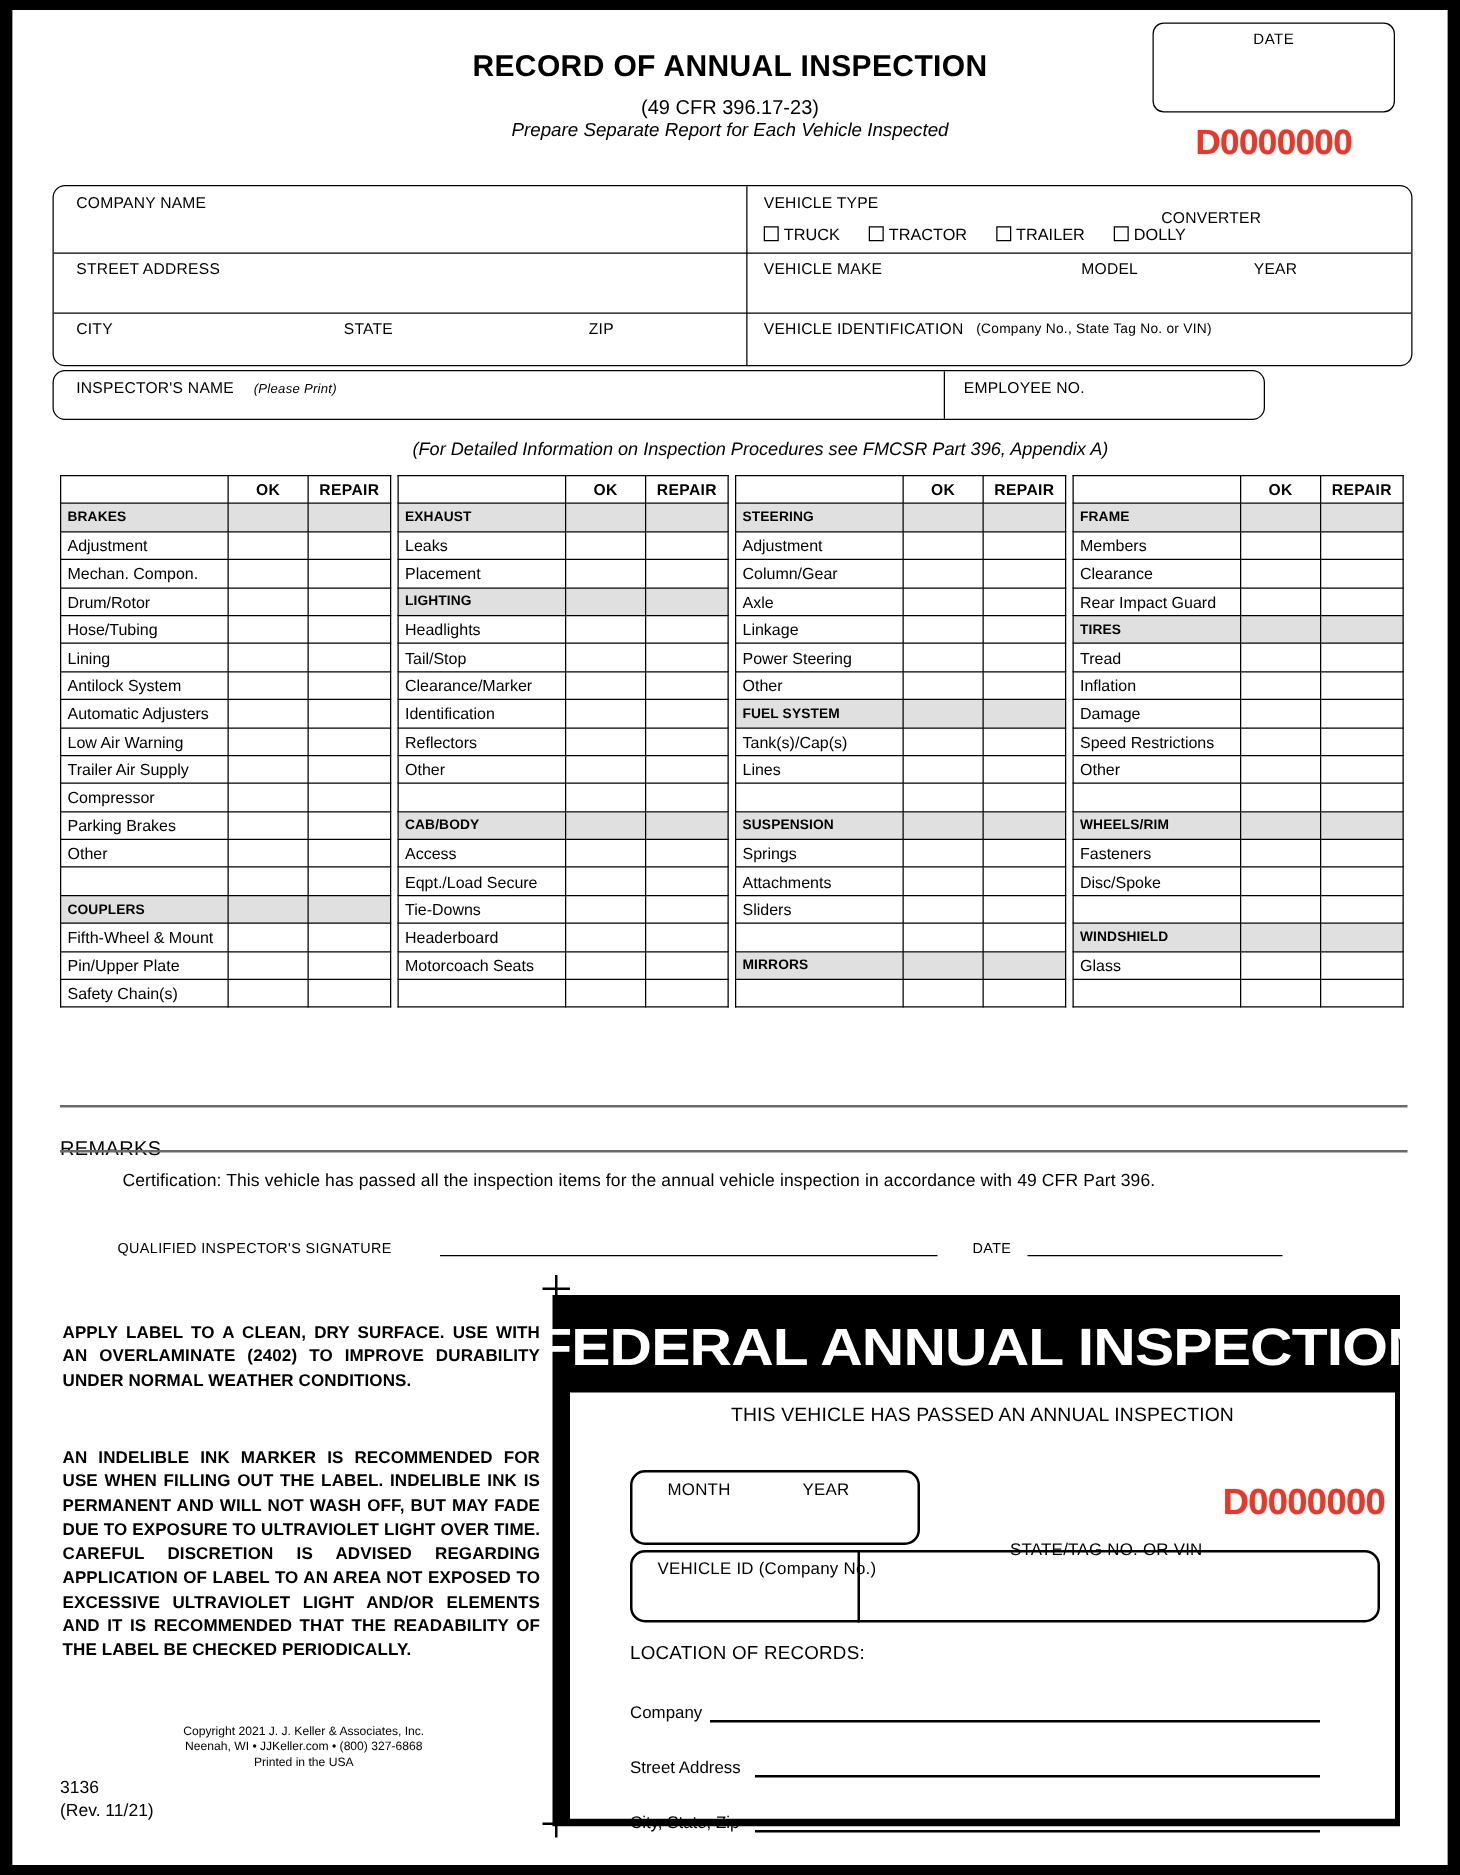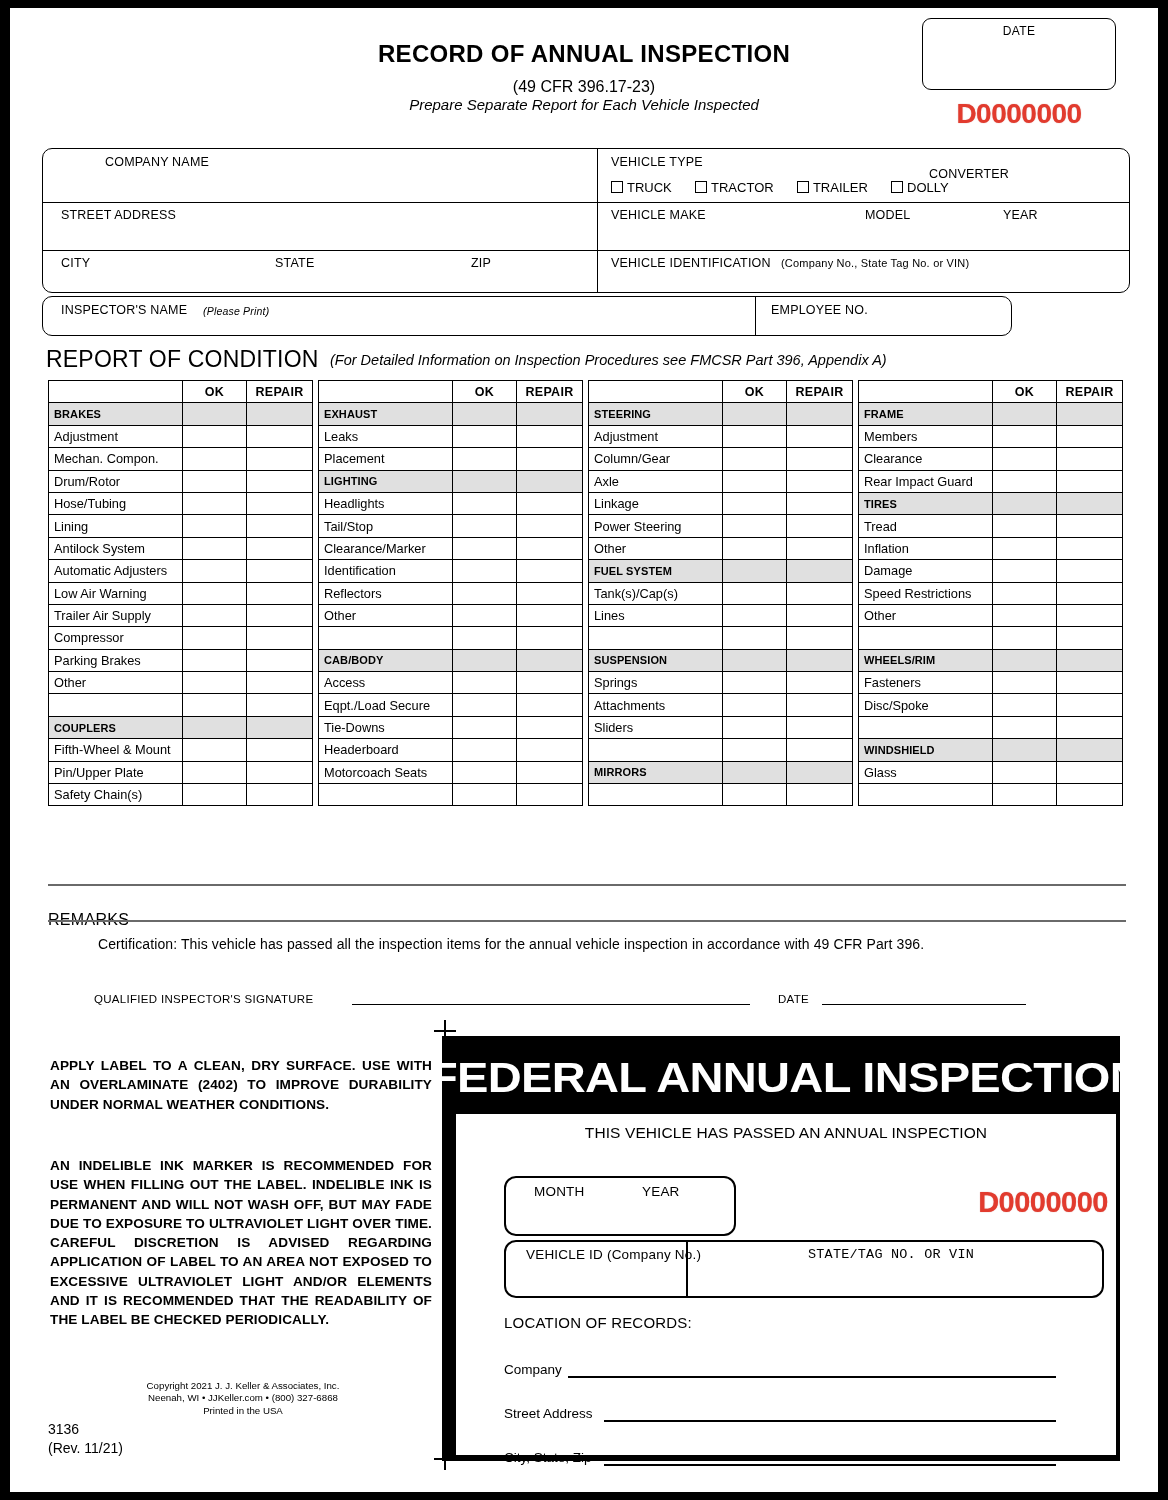--- a/index.html
+++ b/index.html
@@ -111,21 +111,21 @@
   <div class="datebox">
     <span>DATE</span>
   </div>
   <div class="serial-top">D0000000</div>
 
   <div class="formbox" id="box-main">
     <div class="vline" style="left:554px;top:0;height:143px;"></div>
     <div class="hline" style="left:0;top:53px;width:1086px;"></div>
     <div class="hline" style="left:0;top:101px;width:1086px;"></div>
 
-    <div class="fl" style="left:18px;top:6px;margin-left:44px;">COMPANY NAME</div>
+    <div class="fl" style="left:18px;top:6px;">COMPANY NAME</div>
     <div class="fl" style="left:18px;top:59px;">STREET ADDRESS</div>
     <div class="fl" style="left:18px;top:107px;">CITY</div>
     <div class="fl" style="left:232px;top:107px;">STATE</div>
     <div class="fl" style="left:428px;top:107px;">ZIP</div>
 
     <div class="fl" style="left:568px;top:6px;">VEHICLE TYPE</div>
     <div class="fl" style="left:886px;top:18px;font-size:12.5px;">CONVERTER</div>
     <div style="position:absolute;left:568px;top:31px;font-size:13px;white-space:nowrap;">
       <span><span class="cbx"></span><span>TRUCK</span></span>
       <span style="display:inline-block;width:16px"></span>
@@ -143,21 +143,20 @@
     <div class="fl sm" style="left:738px;top:108px;">(Company No., State Tag No. or VIN)</div>
   </div>
 
   <div class="formbox" id="box-insp">
     <div class="vline" style="left:712px;top:0;height:38px;"></div>
     <div class="fl" style="left:18px;top:6px;">INSPECTOR'S NAME</div>
     <div class="fl it" style="left:160px;top:8px;">(Please Print)</div>
     <div class="fl" style="left:728px;top:6px;">EMPLOYEE NO.</div>
   </div>
 
-  <div class="roc-title">REPORT OF CONDITION</div>
   <div class="roc-sub">(For Detailed Information on Inspection Procedures see FMCSR Part 396, Appendix A)</div>
 
   <table class="cond">
     <tbody id="cond-body">
           <tr>
             <td class="lbl hd"></td>
             <td class="ok hd">OK</td>
             <td class="rp hd">REPAIR</td>
             <td class="gap" style="border: none;"></td>
             <td class="lbl hd"></td>
@@ -520,21 +519,21 @@
 
         <div class="lab-box" id="my-box"></div>
         <div class="lab-f" style="left:78px;top:70px;">MONTH</div>
         <div class="lab-f" style="left:186px;top:70px;">YEAR</div>
 
         <div class="serial-lab">D0000000</div>
 
         <div class="lab-box" id="id-box"></div>
         <div id="id-div"></div>
         <div class="lab-f" style="left:70px;top:133px;">VEHICLE ID (Company No.)</div>
-        <div class="lab-f" style="left:352px;top:133px;font-family:Liberation Mono, monospace;">STATE/TAG NO. OR VIN</div>
+        <div class="lab-f" style="left:352px;top:118px;">STATE/TAG NO. OR VIN</div>
 
         <div class="lor">LOCATION OF RECORDS:</div>
 
         <div class="lrow" style="left:48px;top:248px;">Company</div>
         <div class="lrule" style="left:112px;top:262px;width:488px;"></div>
 
         <div class="lrow" style="left:48px;top:292px;">Street Address</div>
         <div class="lrule" style="left:148px;top:306px;width:452px;"></div>
 
         <div class="lrow" style="left:48px;top:336px;">City, State, Zip</div>

